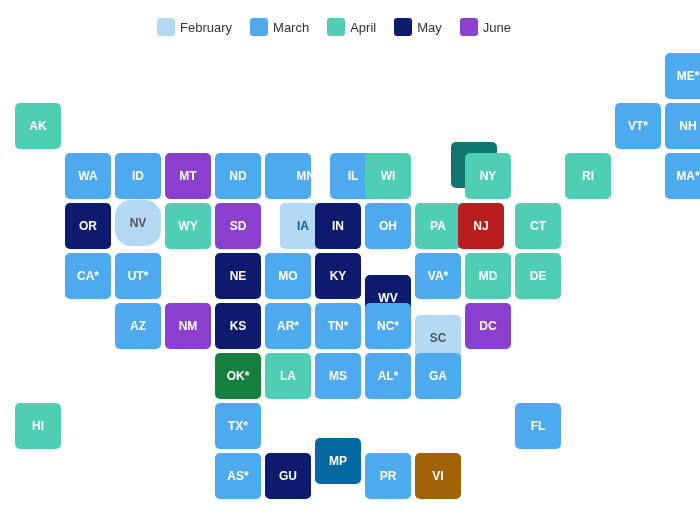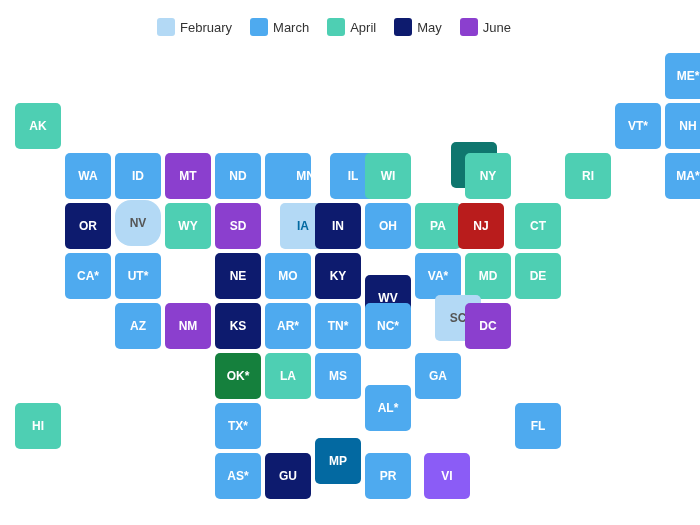--- a/index.html
+++ b/index.html
@@ -123,29 +123,29 @@
       <div class="state-cell" style="background: rgb(13, 27, 110); left: 355px; top: 210px; margin-top: 17px;">WV</div>
       <div class="state-cell" style="background: rgb(78, 170, 239); left: 405px; top: 205px;">VA*</div>
       <div class="state-cell" style="background: rgb(78, 207, 179); left: 455px; top: 205px;">MD</div>
       <div class="state-cell" style="background: rgb(78, 207, 179); left: 505px; top: 205px;">DE</div>
       <div class="state-cell" style="background: rgb(78, 170, 239); left: 105px; top: 255px;">AZ</div>
       <div class="state-cell" style="background: rgb(139, 63, 206); left: 155px; top: 255px;">NM</div>
       <div class="state-cell" style="background: rgb(13, 27, 110); left: 205px; top: 255px;">KS</div>
       <div class="state-cell" style="background: rgb(78, 170, 239); left: 255px; top: 255px;">AR*</div>
       <div class="state-cell" style="background: rgb(78, 170, 239); left: 305px; top: 255px;">TN*</div>
       <div class="state-cell" style="background: rgb(78, 170, 239); left: 355px; top: 255px;">NC*</div>
-      <div class="state-cell" style="background: rgb(179, 217, 245); color: rgb(85, 85, 85); left: 405px; top: 247px; margin-left: 20px;">SC</div>
+      <div class="state-cell" style="background: rgb(179, 217, 245); color: rgb(85, 85, 85); left: 405px; top: 267px;">SC</div>
       <div class="state-cell" style="background: rgb(139, 63, 206); left: 455px; top: 255px;">DC</div>
       <div class="state-cell" style="background: #15803d; left: 205px; top: 305px;">OK*</div>
       <div class="state-cell" style="background: rgb(78, 207, 179); left: 255px; top: 305px;">LA</div>
       <div class="state-cell" style="background: rgb(78, 170, 239); left: 305px; top: 305px;">MS</div>
-      <div class="state-cell" style="background: rgb(78, 170, 239); left: 355px; top: 305px; margin-top: 32px;">AL*</div>
+      <div class="state-cell" style="background: rgb(78, 170, 239); left: 355px; top: 305px;">AL*</div>
       <div class="state-cell" style="background: rgb(78, 170, 239); left: 405px; top: 305px;">GA</div>
       <div class="state-cell" style="background: rgb(78, 207, 179); left: 5px; top: 355px;">HI</div>
       <div class="state-cell" style="background: rgb(78, 170, 239); left: 205px; top: 355px;">TX*</div>
       <div class="state-cell" style="background: rgb(78, 170, 239); left: 505px; top: 355px;">FL</div>
       <div class="state-cell" style="background: rgb(78, 170, 239); left: 205px; top: 405px;">AS*</div>
       <div class="state-cell" style="background: rgb(13, 27, 110); left: 255px; top: 405px;">GU</div>
       <div class="state-cell" style="background: #0369a1; left: 305px; top: 390px;">MP</div>
       <div class="state-cell" style="background: rgb(78, 170, 239); left: 355px; top: 405px;">PR</div>
-      <div class="state-cell" style="background: #8b5cf6; left: 414px; top: 405px;">VI</div>
+      <div class="state-cell" style="background: #a16207; left: 405px; top: 405px;">VI</div>
     </div>
 </div>
 
 </body></html>

